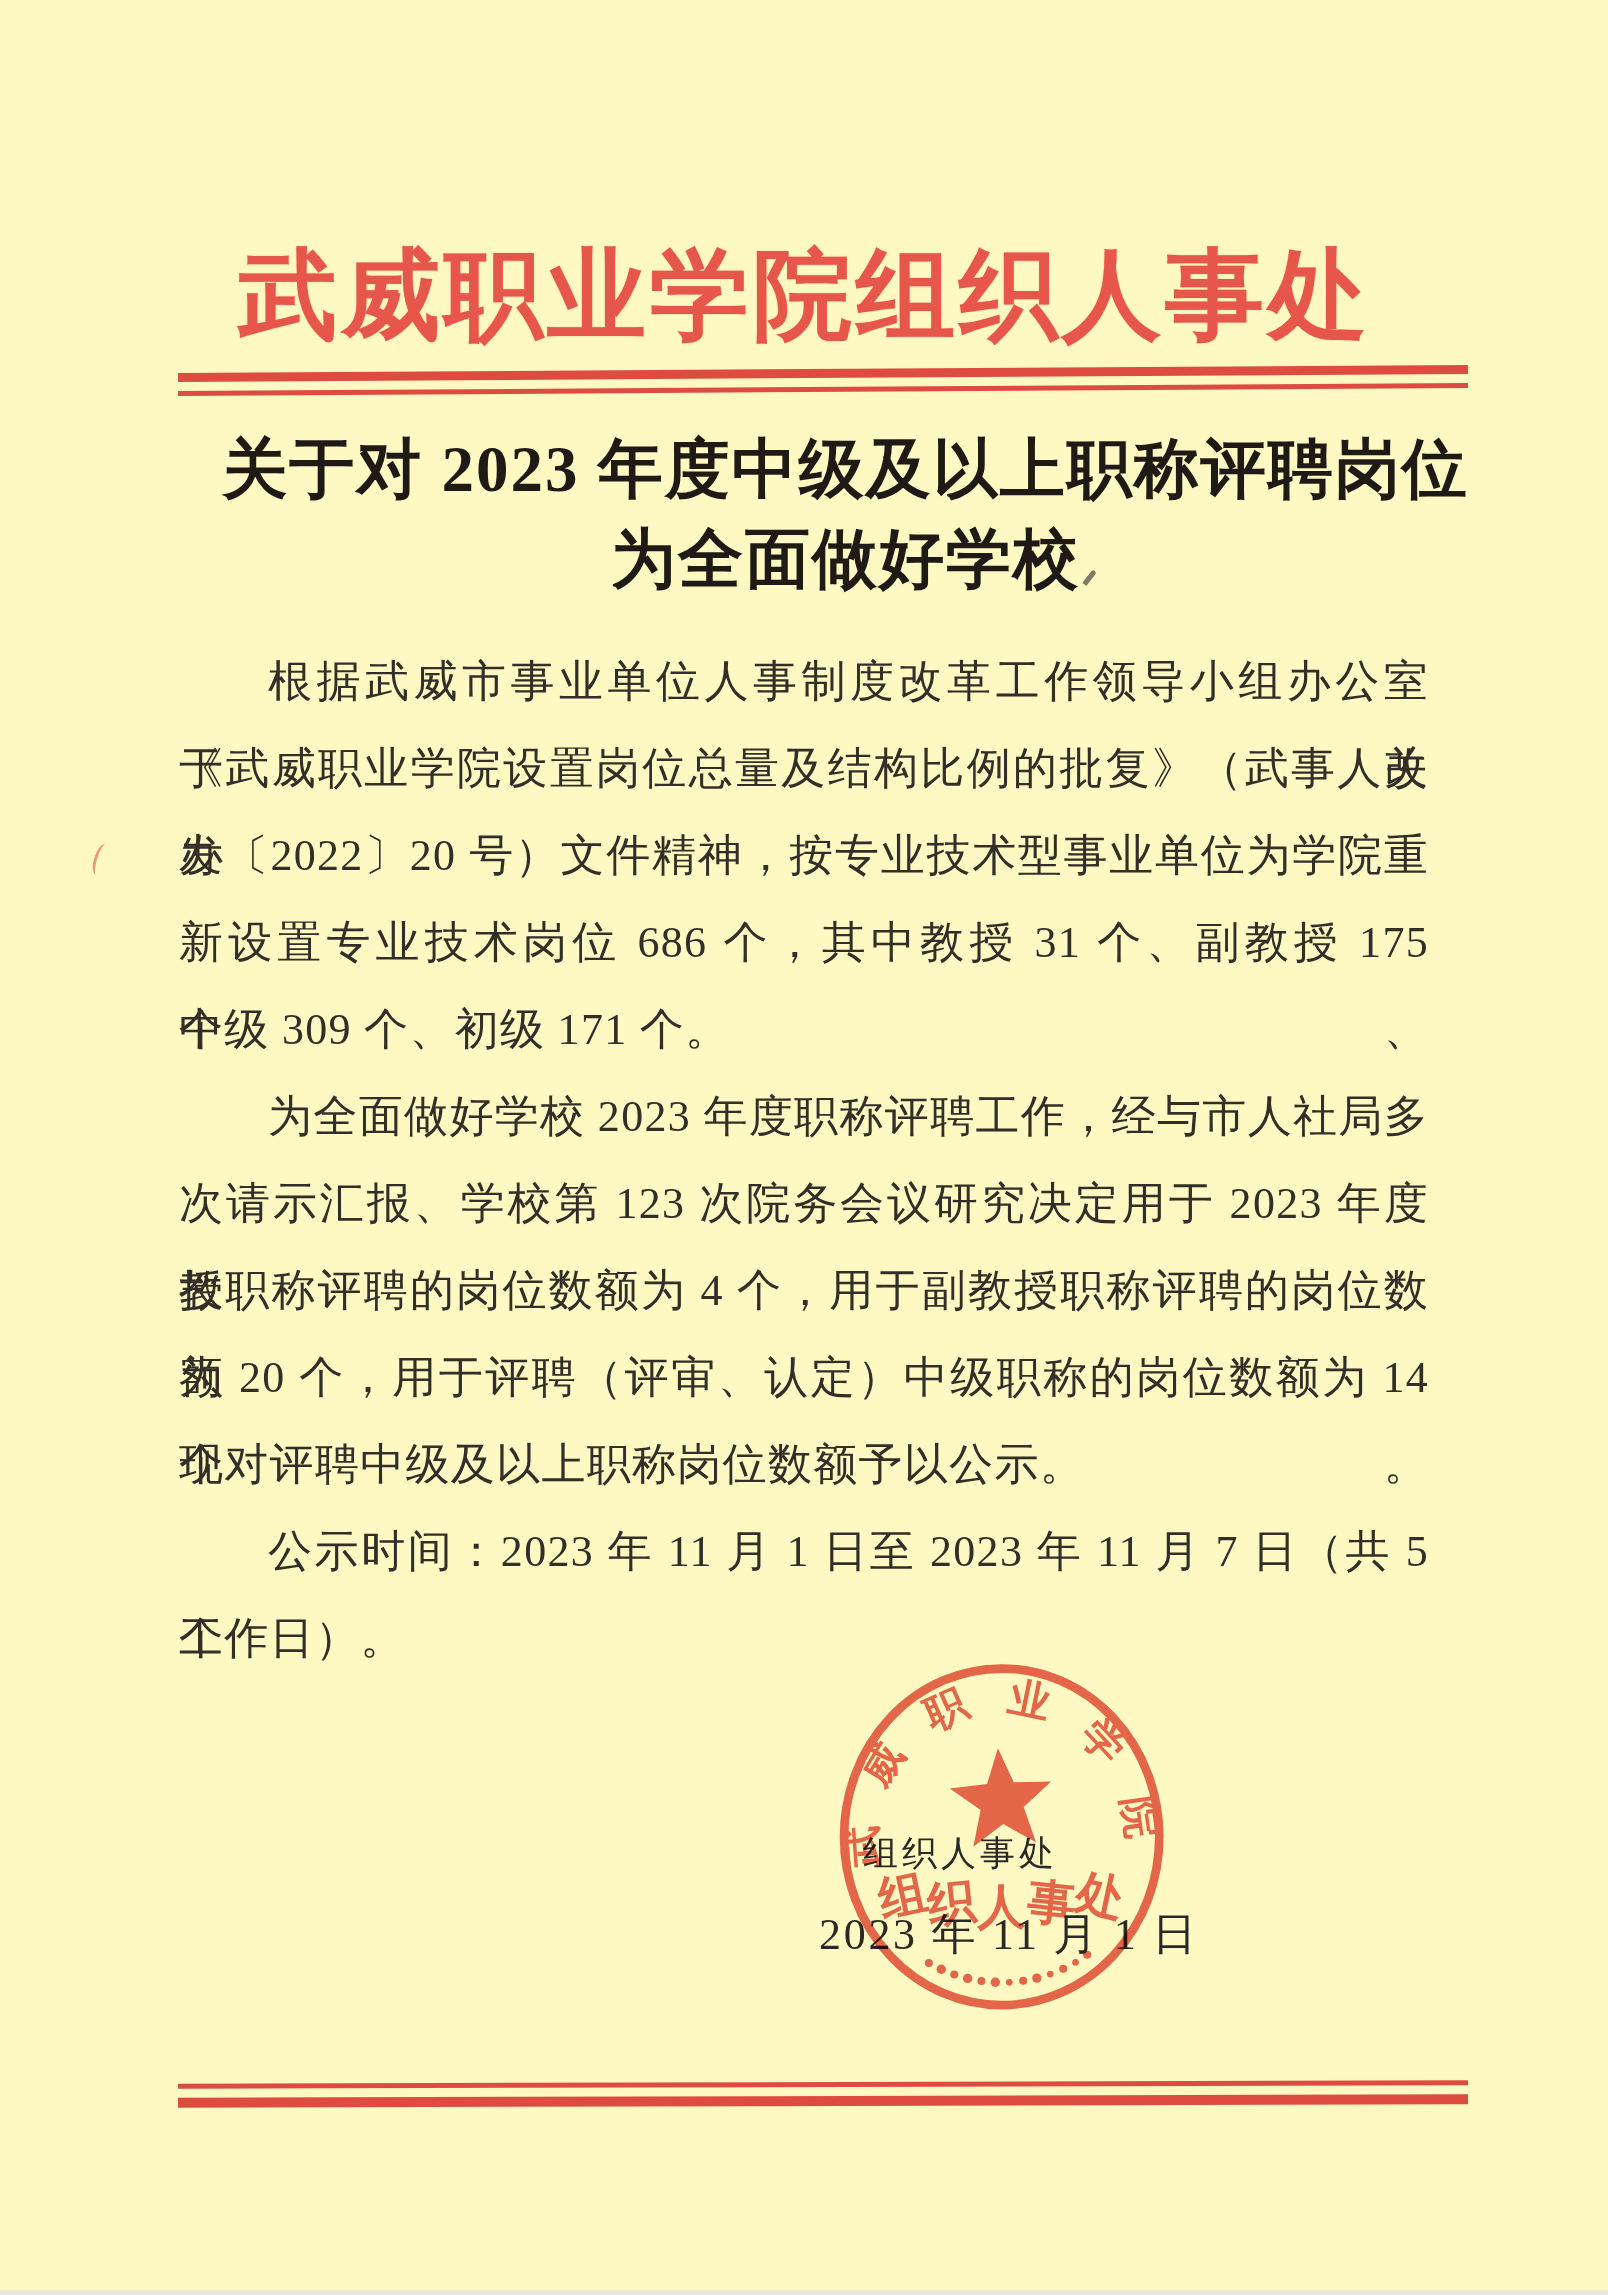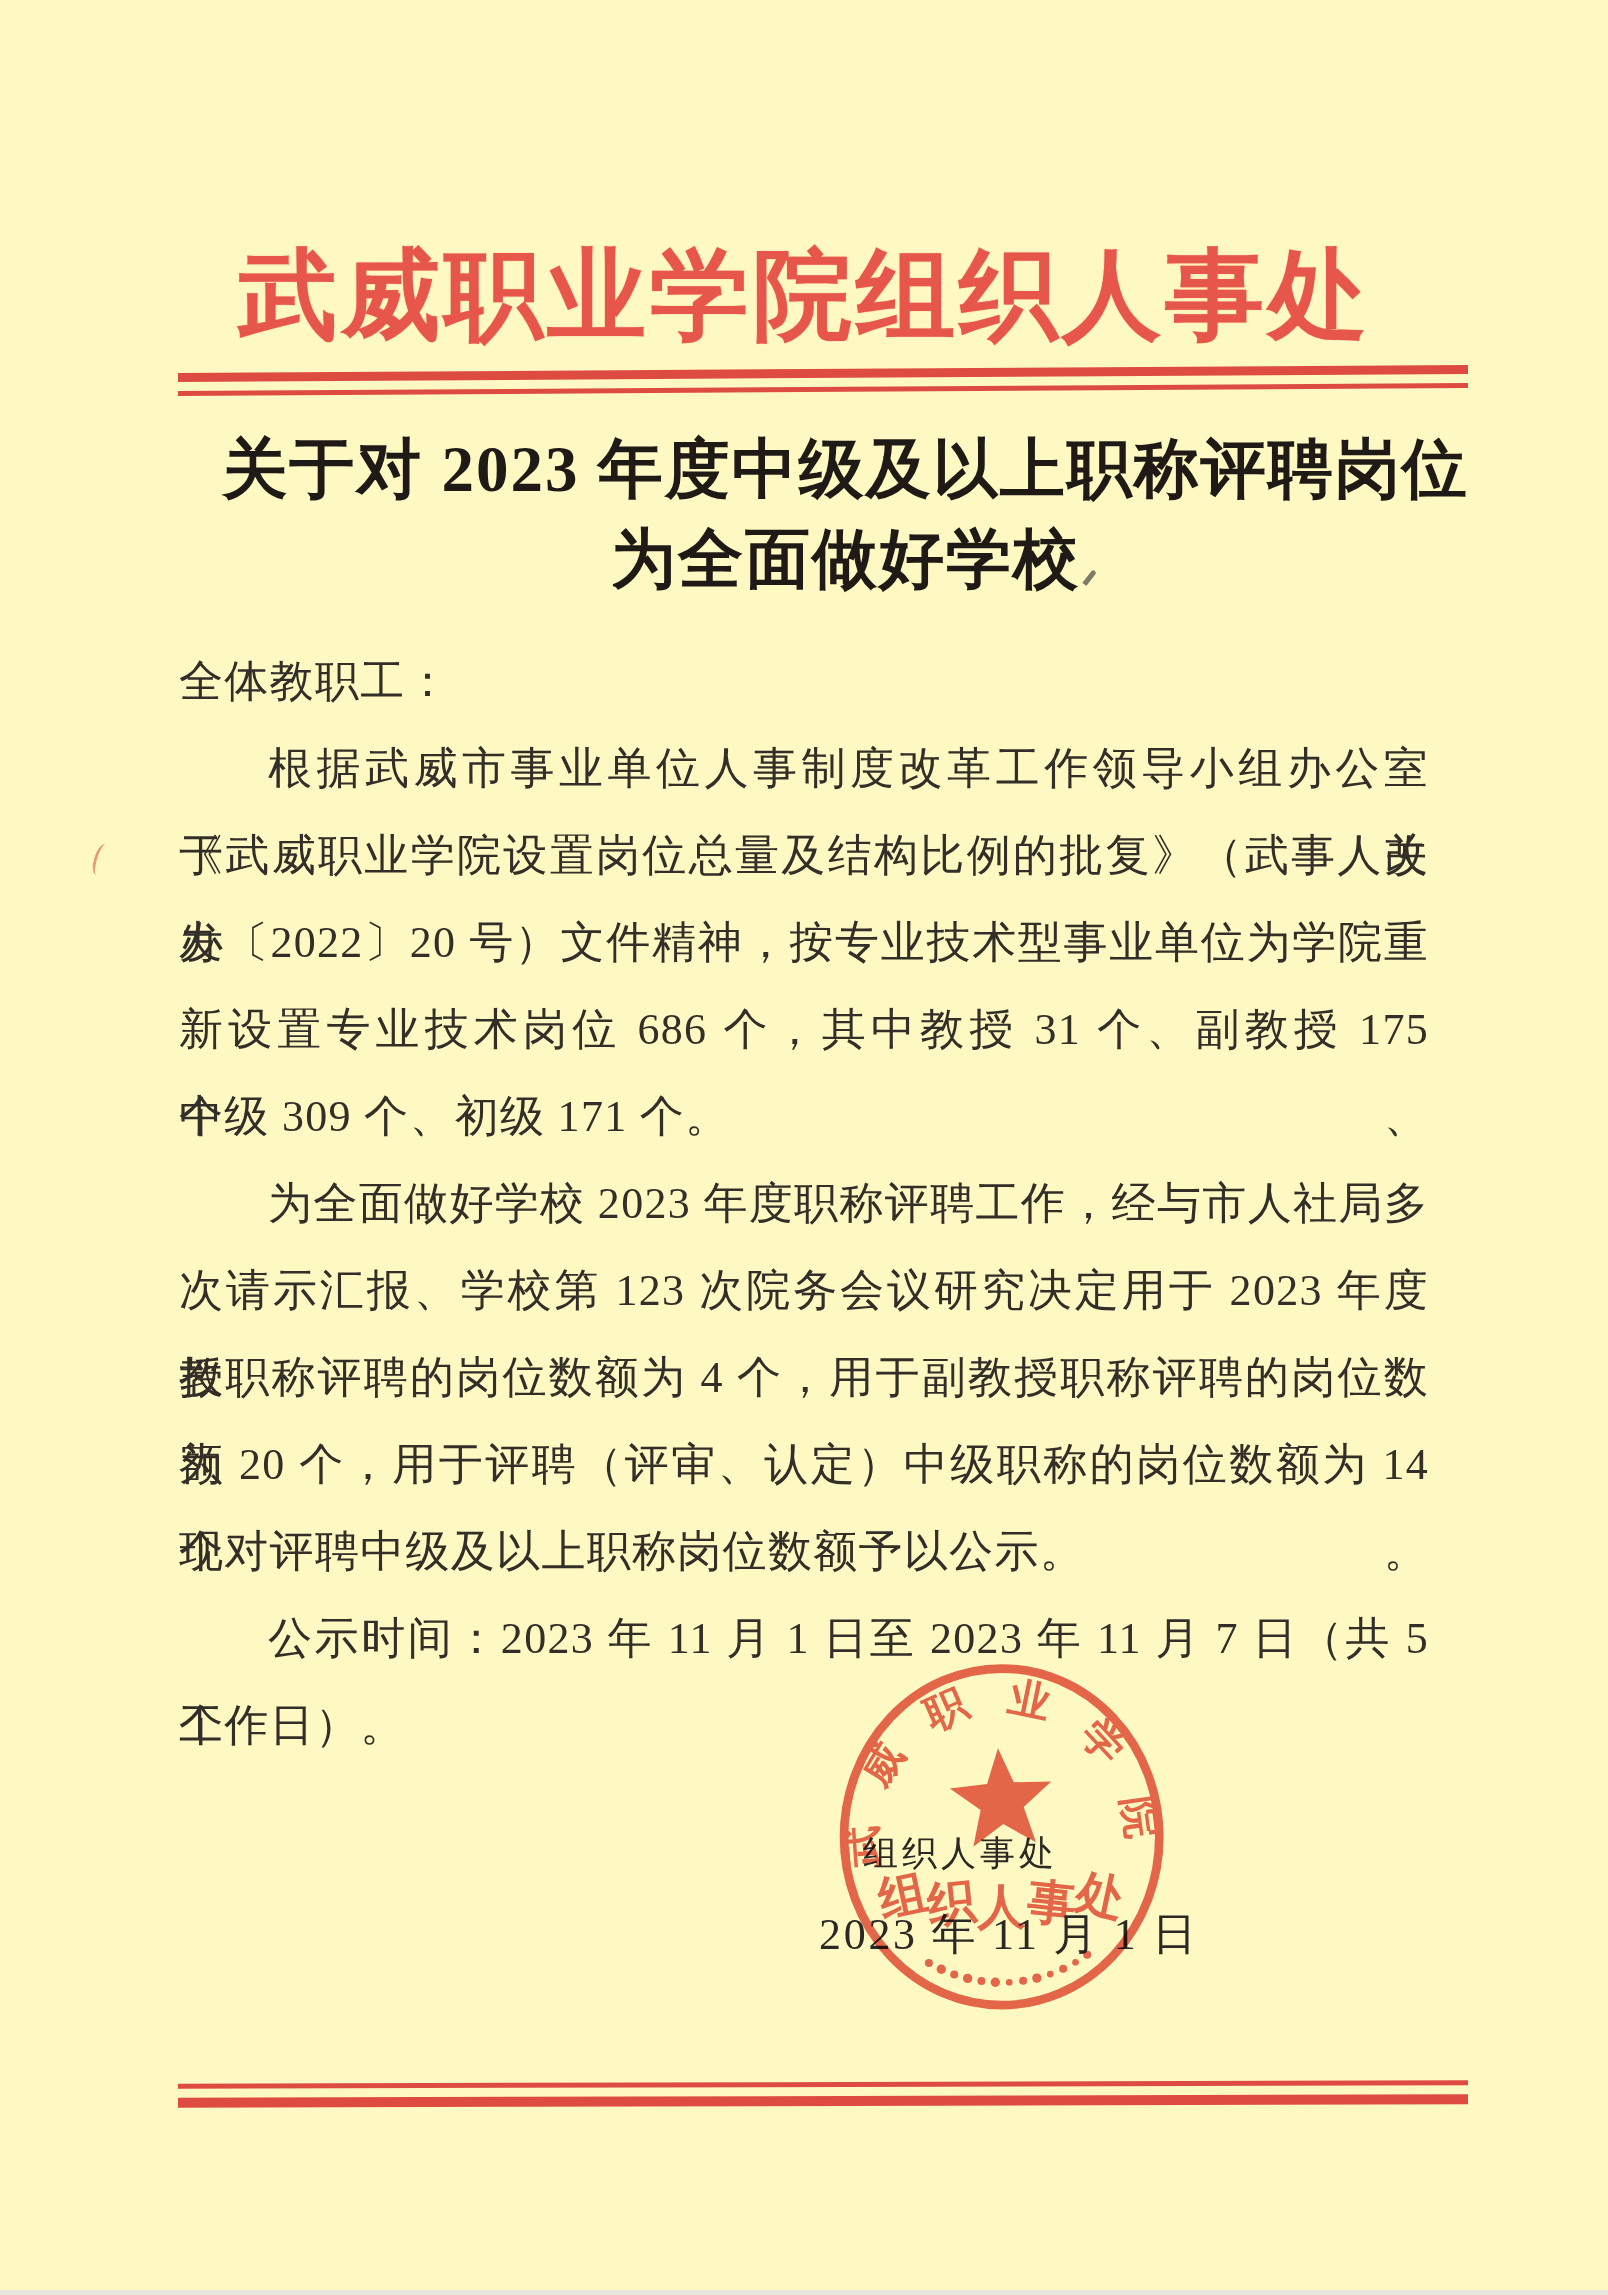--- a/index.html
+++ b/index.html
@@ -103,21 +103,20 @@
 
   <div class="org-title">武威职业学院组织人事处</div>
   <div class="rule hdr-thick"></div>
   <div class="rule hdr-thin"></div>
 
   <div class="doc-title l1">关于对 2023 年度中级及以上职称评聘岗位</div>
   <div class="doc-title l2">为全面做好学校</div>
   <div class="pen-mark"></div>
 
   <div class="body-block">
-    <div class="bl">全体教职工：</div>
     <div class="bl indent fill">根据武威市事业单位人事制度改革工作领导小组办公室《关</div>
     <div class="bl fill">于武威职业学院设置岗位总量及结构比例的批复》（武事人改办</div>
     <div class="bl fill">发〔2022〕20 号）文件精神，按专业技术型事业单位为学院重</div>
     <div class="bl fill">新设置专业技术岗位 686 个，其中教授 31 个、副教授 175 个、</div>
     <div class="bl">中级 309 个、初级 171 个。</div>
     <div class="bl indent fill">为全面做好学校 2023 年度职称评聘工作，经与市人社局多</div>
     <div class="bl fill">次请示汇报、学校第 123 次院务会议研究决定用于 2023 年度教</div>
     <div class="bl fill">授职称评聘的岗位数额为 4 个，用于副教授职称评聘的岗位数额</div>
     <div class="bl fill">为 20 个，用于评聘（评审、认定）中级职称的岗位数额为 14 个。</div>
     <div class="bl">现对评聘中级及以上职称岗位数额予以公示。</div>

